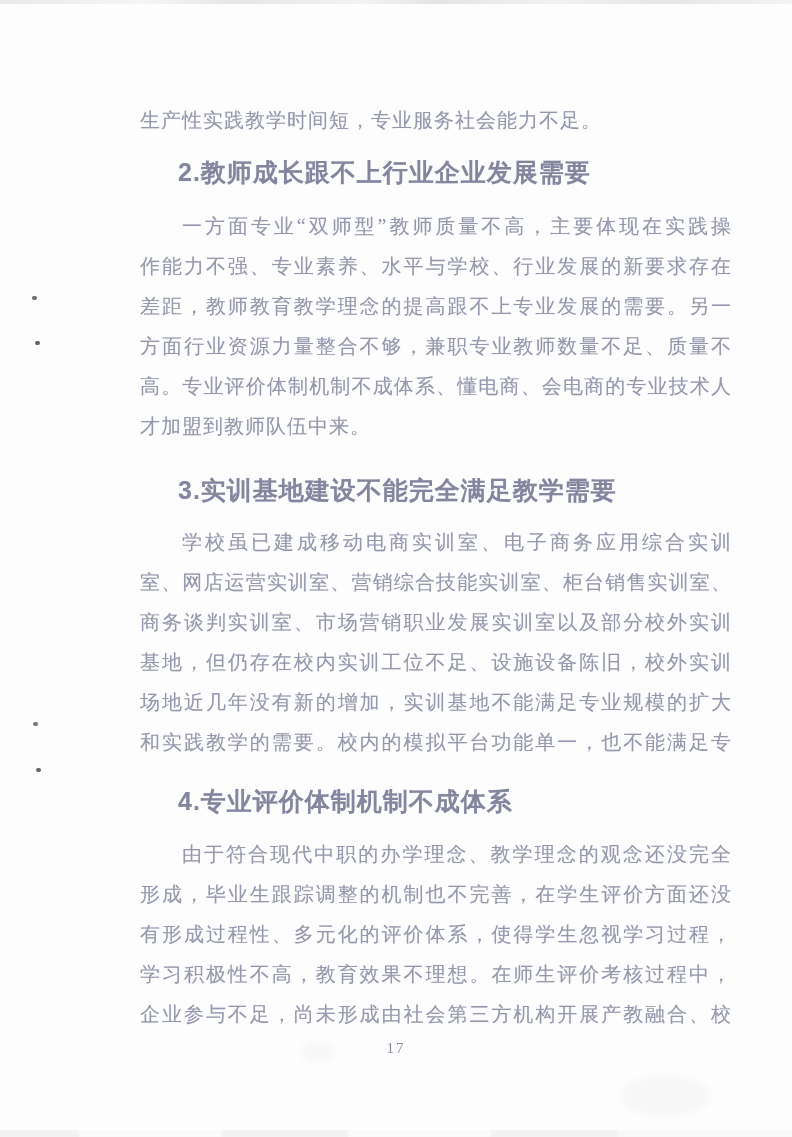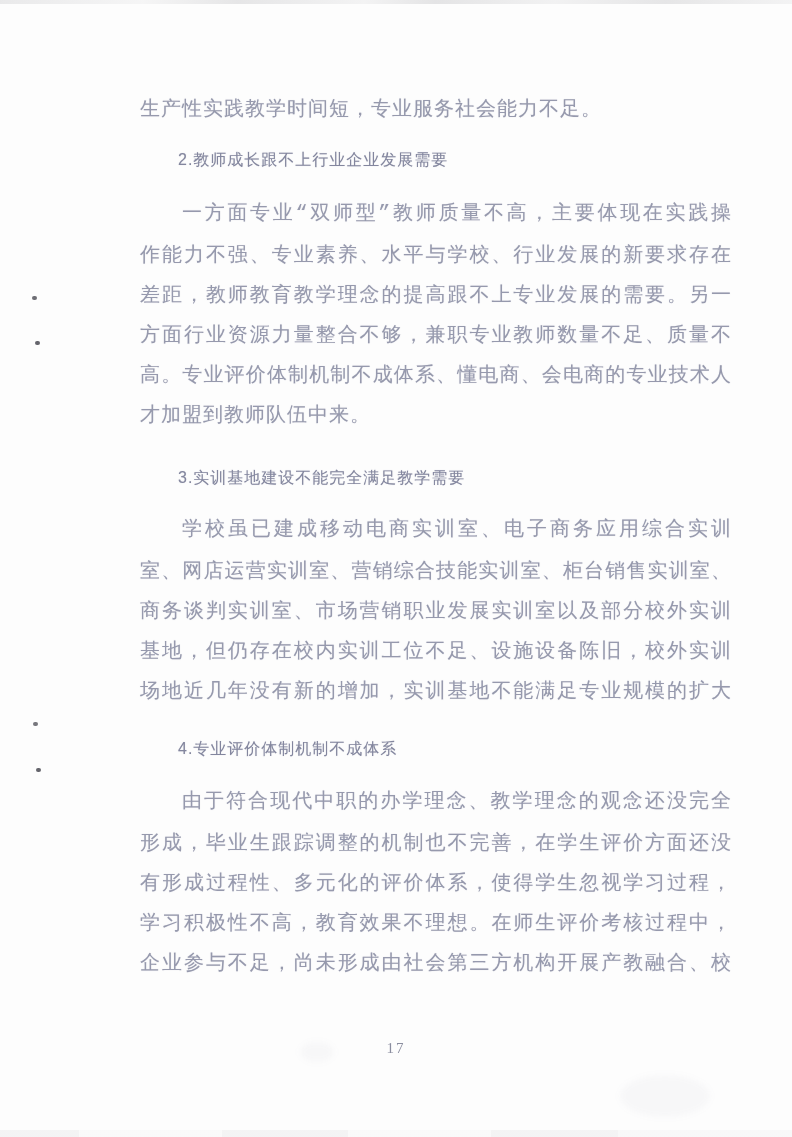--- a/index.html
+++ b/index.html
@@ -41,35 +41,35 @@
   .smudge.b{left:620px;top:1075px;width:90px;height:42px;}
   .speck{
     position:absolute;width:5px;height:4px;border-radius:2px;
     background:var(--speck);opacity:.8;
   }
   .speck.s1{left:32px;top:296px;}
   .speck.s2{left:35px;top:341px;opacity:.85;}
   .speck.s3{left:33px;top:722px;opacity:.75;}
   .speck.s4{left:36px;top:768px;opacity:.85;}
   .content{
-    position:absolute;left:140px;top:88px;width:592px;
+    position:absolute;left:140px;top:100px;width:592px;
   }
   .line{
     font-size:20px;
     line-height:40px;height:40px;
     letter-spacing:1px;
     color:var(--body-text);
     text-shadow:0 0 1px rgba(150,153,173,.35);
   }
   .jl{text-align:justify;text-align-last:justify;}
-  .ind{text-indent:42px;font-family:Liberation Mono, monospace;}
+  .ind{text-indent:42px;}
   .heading{
     font-family:"Liberation Sans",sans-serif;
-    font-weight:400;
-    font-size:16px;line-height:40px;height:40px;
+    font-weight:700;
+    font-size:25px;line-height:40px;height:40px;
     padding-left:38px;
     letter-spacing:1px;
     color:var(--heading-text);
     text-shadow:0 0 1px rgba(131,134,158,.35);
   }
   .mt12{margin-top:12px;}
   .mt14{margin-top:14px;}
   .mt8{margin-top:24px;}
   .mt4{margin-top:19px;}
   .mt13{margin-top:13px;}
@@ -112,20 +112,21 @@
     </div>
 
     <div class="heading mt8">3.实训基地建设不能完全满足教学需要</div>
 
     <div class="para mt12">
       <div class="line jl ind">学校虽已建成移动电商实训室、电子商务应用综合实训</div>
       <div class="line jl">室、网店运营实训室、营销综合技能实训室、柜台销售实训室、</div>
       <div class="line jl">商务谈判实训室、市场营销职业发展实训室以及部分校外实训</div>
       <div class="line jl">基地，但仍存在校内实训工位不足、设施设备陈旧，校外实训</div>
       <div class="line jl">场地近几年没有新的增加，实训基地不能满足专业规模的扩大</div>
+      <div class="line jl">和实践教学的需要。校内的模拟平台功能单一，也不能满足专</div>
     </div>
 
     <div class="heading mt4">4.专业评价体制机制不成体系</div>
 
     <div class="para mt13">
       <div class="line jl ind">由于符合现代中职的办学理念、教学理念的观念还没完全</div>
       <div class="line jl">形成，毕业生跟踪调整的机制也不完善，在学生评价方面还没</div>
       <div class="line jl">有形成过程性、多元化的评价体系，使得学生忽视学习过程，</div>
       <div class="line jl">学习积极性不高，教育效果不理想。在师生评价考核过程中，</div>
       <div class="line jl">企业参与不足，尚未形成由社会第三方机构开展产教融合、校</div>

